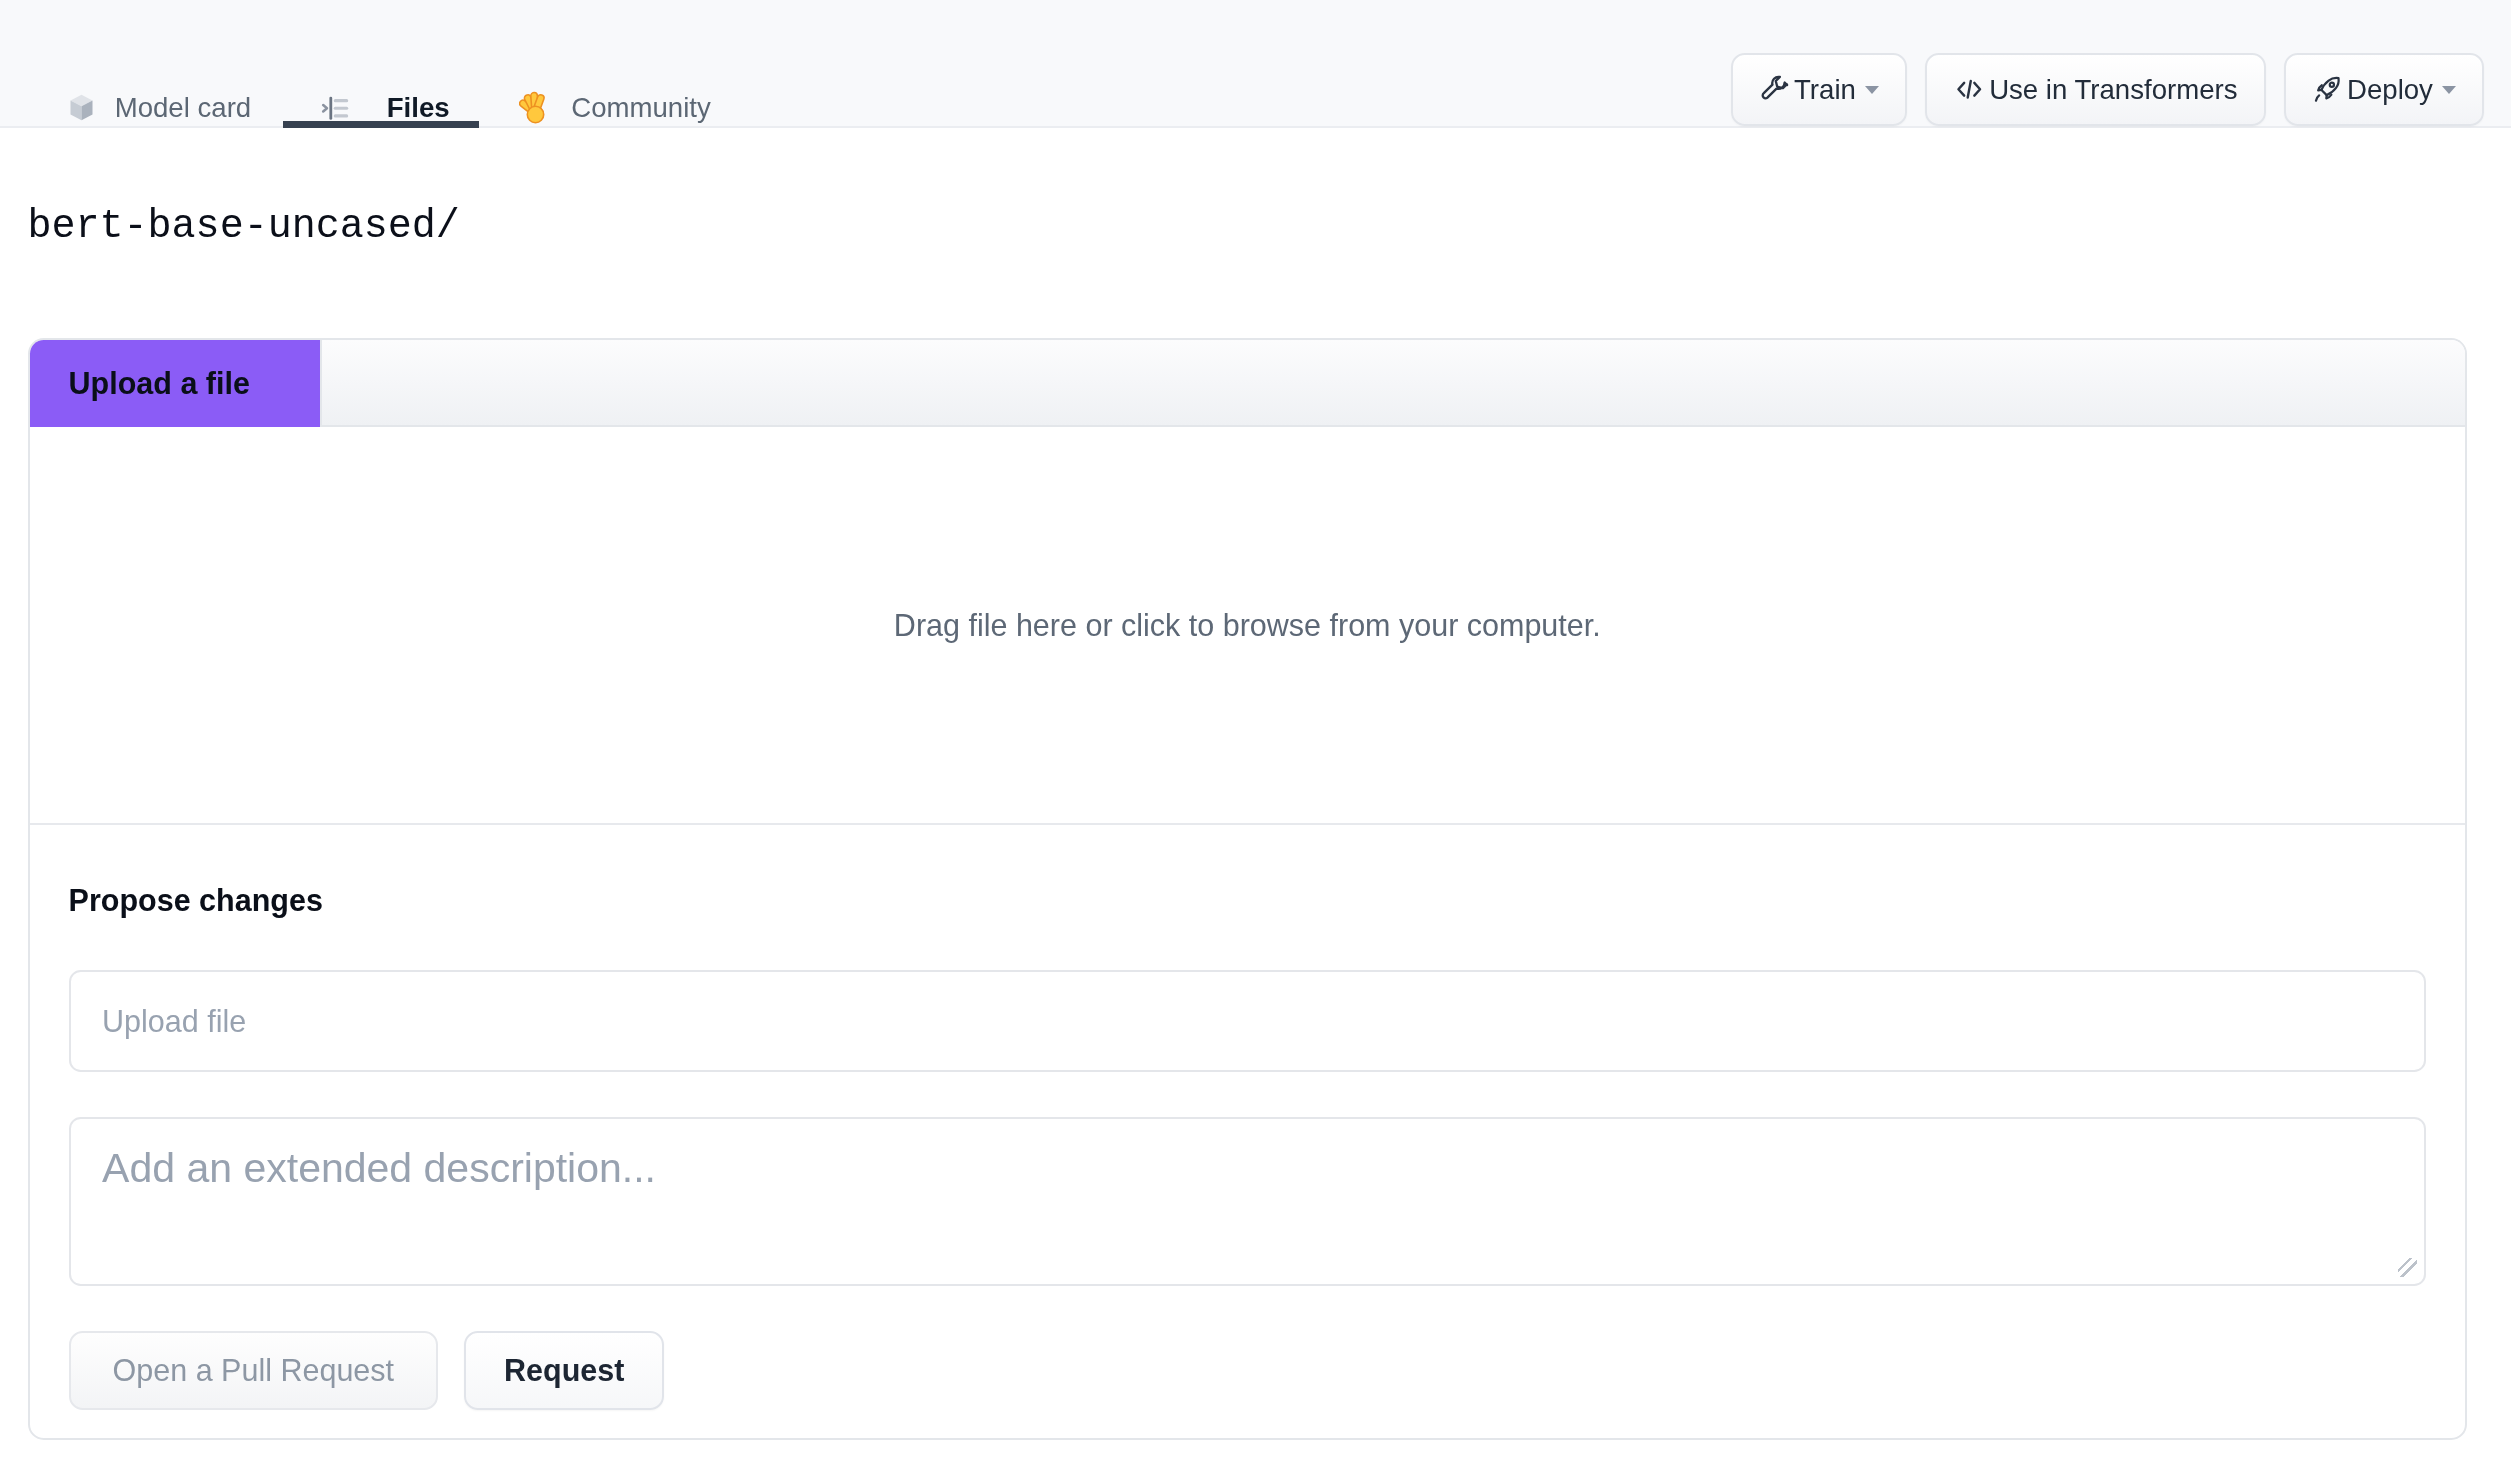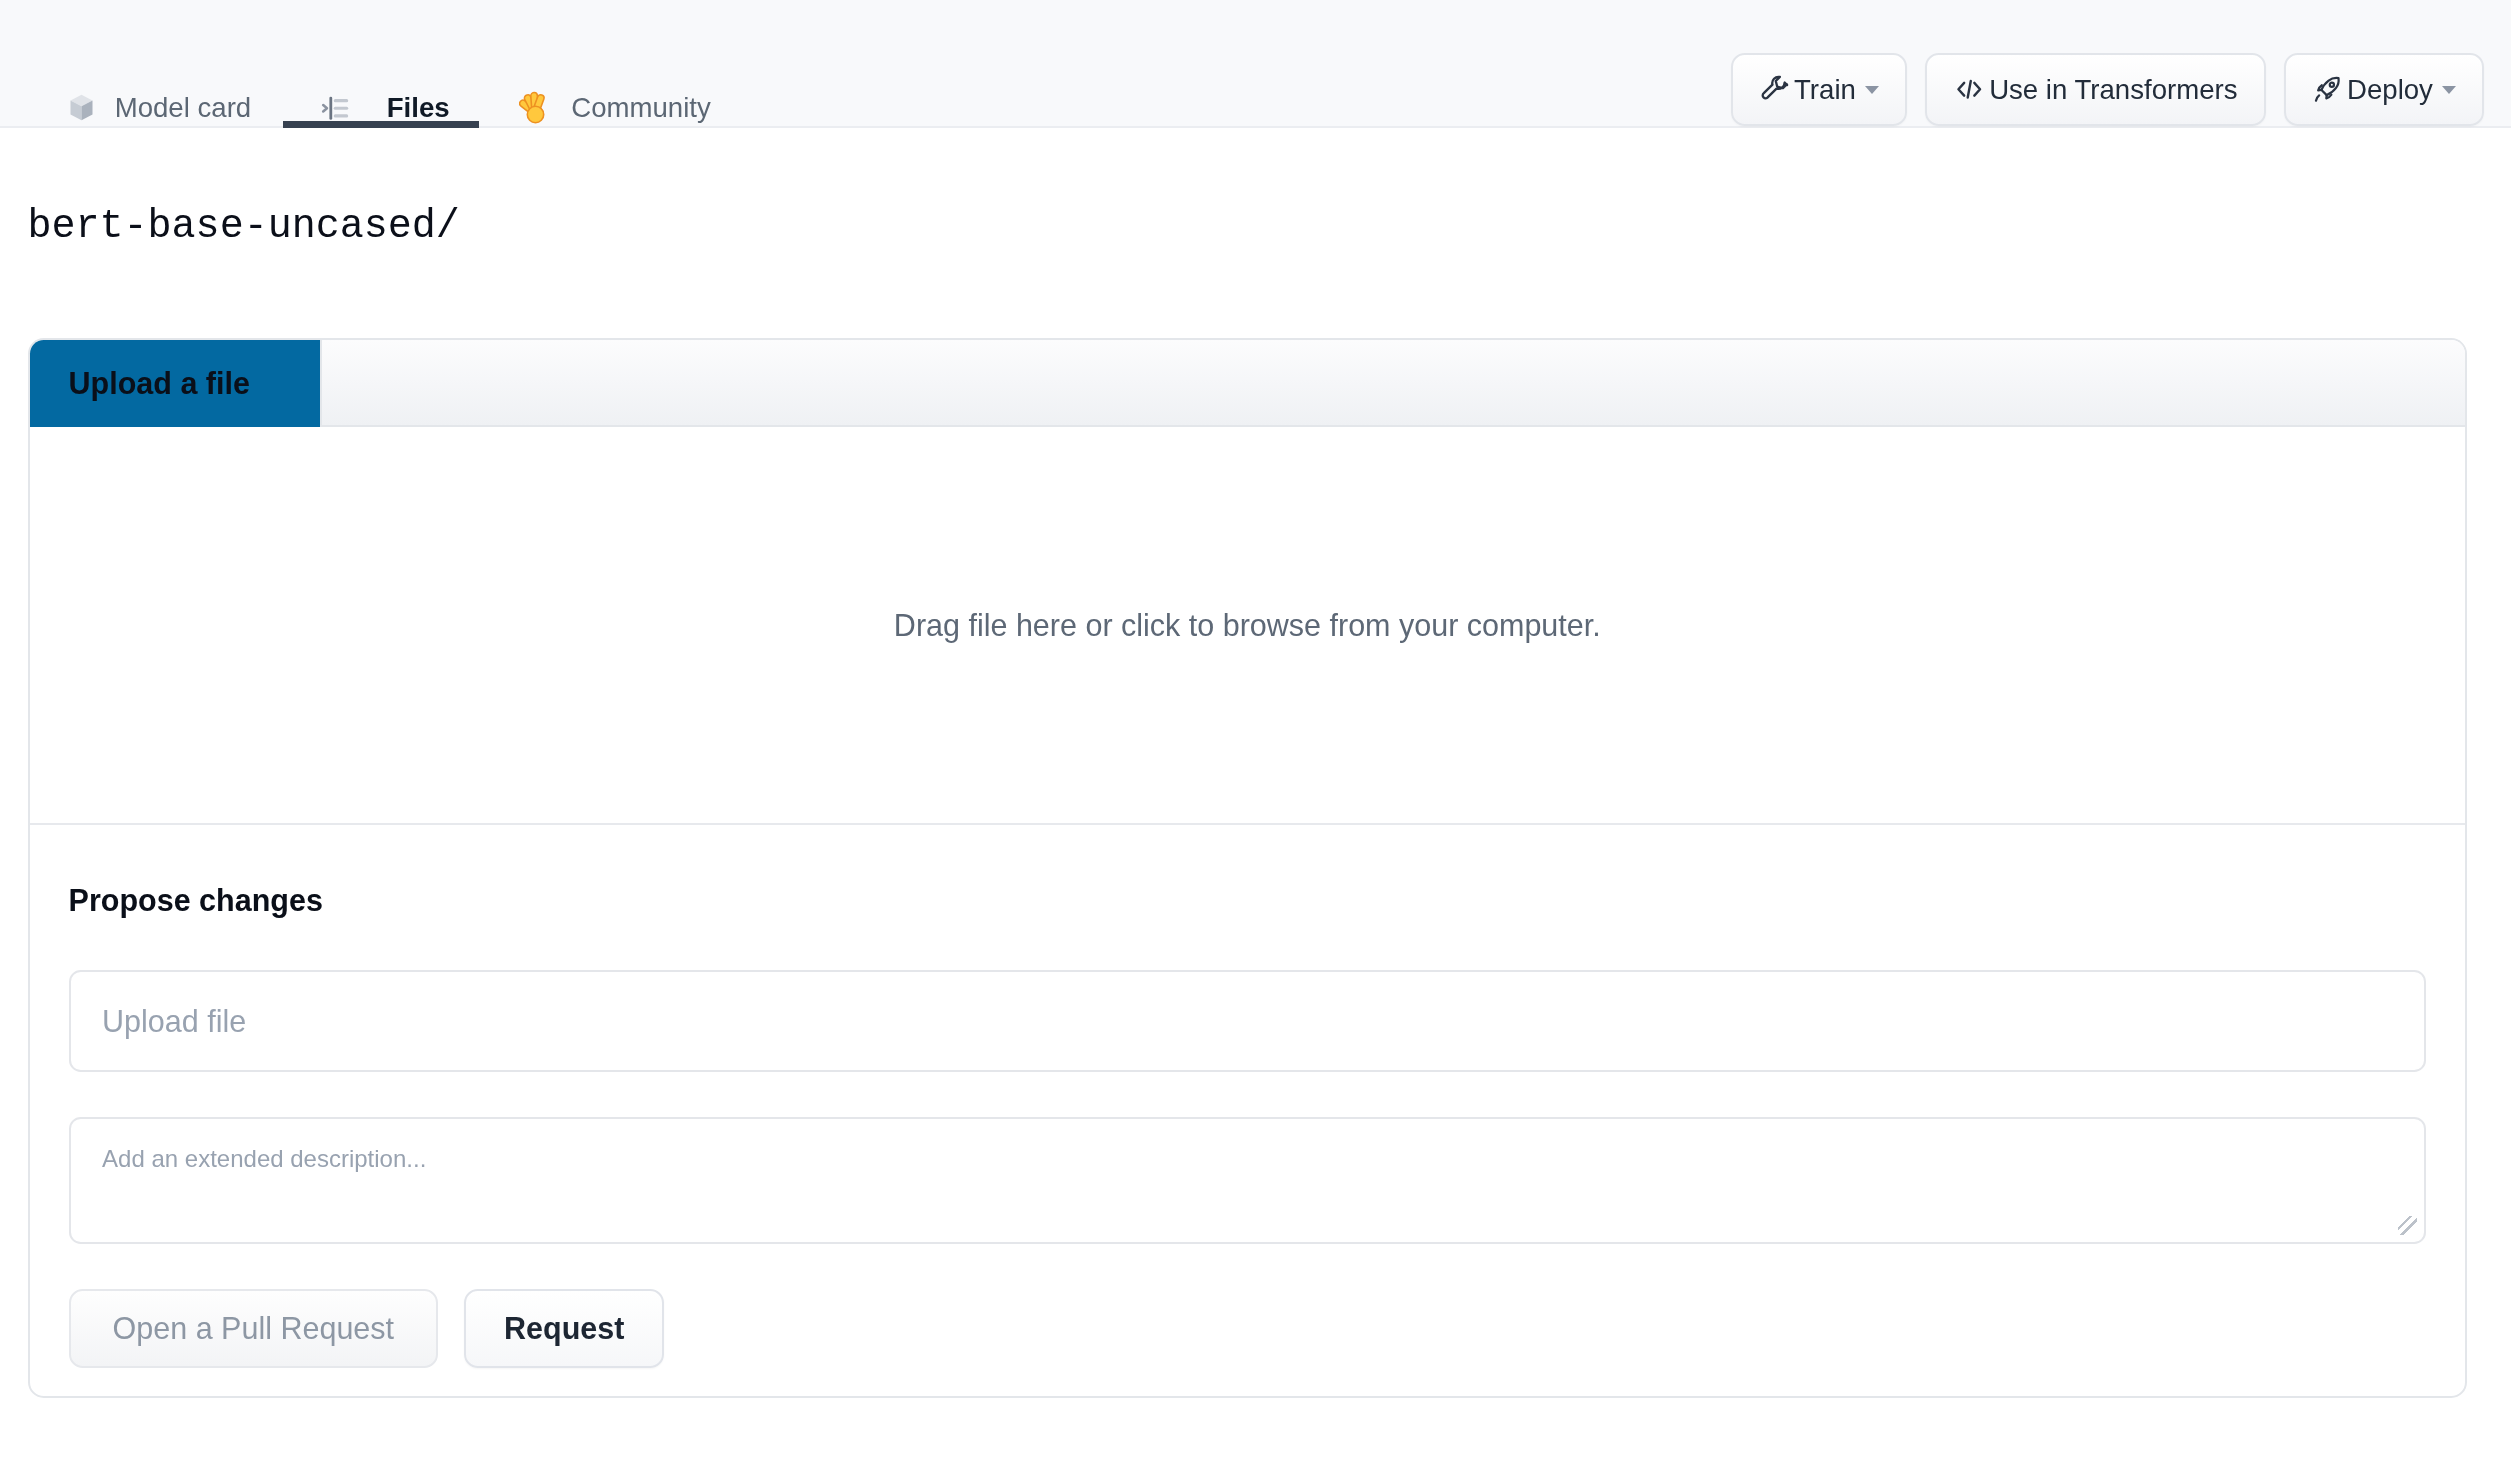--- a/index.html
+++ b/index.html
@@ -68,21 +68,21 @@
   .panel {
     margin: 88px 45px 0 27.6px;
     border: 2px solid #e3e6ea;
     border-radius: 15.8px;
     display: flex; flex-direction: column;
     background: #ffffff;
   }
   .tabbar { display: flex; height: 87px; }
   .tab-active {
     width: 292px;
-    background: #0369a1;
+    background: #8b5cf6;
     border-right: 2px solid #e3e6ea;
     border-top-left-radius: 13.8px;
     display: flex; align-items: center;
     padding-left: 39px;
     font-size: 30.5px; font-weight: 700; color: #0a0f19;
     cursor: pointer;
   }
   .tabbar-rest {
     flex: 1;
     background: linear-gradient(180deg, #fcfcfd 0%, #eff1f4 100%);
@@ -106,23 +106,23 @@
   .field-file {
     display: block; width: 100%;
     margin-top: 51px; height: 102px;
     border: 2px solid #e4e6ea; border-radius: 11.8px;
     font-size: 30.5px; padding: 0 31.5px;
     color: #111827; background: #fff; outline: none;
     font-family: inherit;
   }
   .desc-wrap { position: relative; margin-top: 45px; }
   .field-desc {
-    display: block; width: 100%; height: 127px;
+    display: block; width: 100%; height: 169px;
     border: 2px solid #e4e6ea; border-radius: 11.8px;
-    font-size: 24px; padding: 25.6px 31.5px;
+    font-size: 41px; padding: 25.6px 31.5px;
     color: #111827; background: #fff; outline: none;
     font-family: inherit; resize: none;
   }
   .field-file::placeholder, .field-desc::placeholder { color: #98a2b0; opacity: 1; }
   .resize-handle {
     position: absolute; right: 8.9px; bottom: 8.9px;
     width: 18.7px; height: 18.7px;
     background: linear-gradient(135deg,
       transparent 0 7.9px, #bcc2ca 7.9px 10.3px,
       transparent 10.3px 14.8px, #bcc2ca 14.8px 17px,

